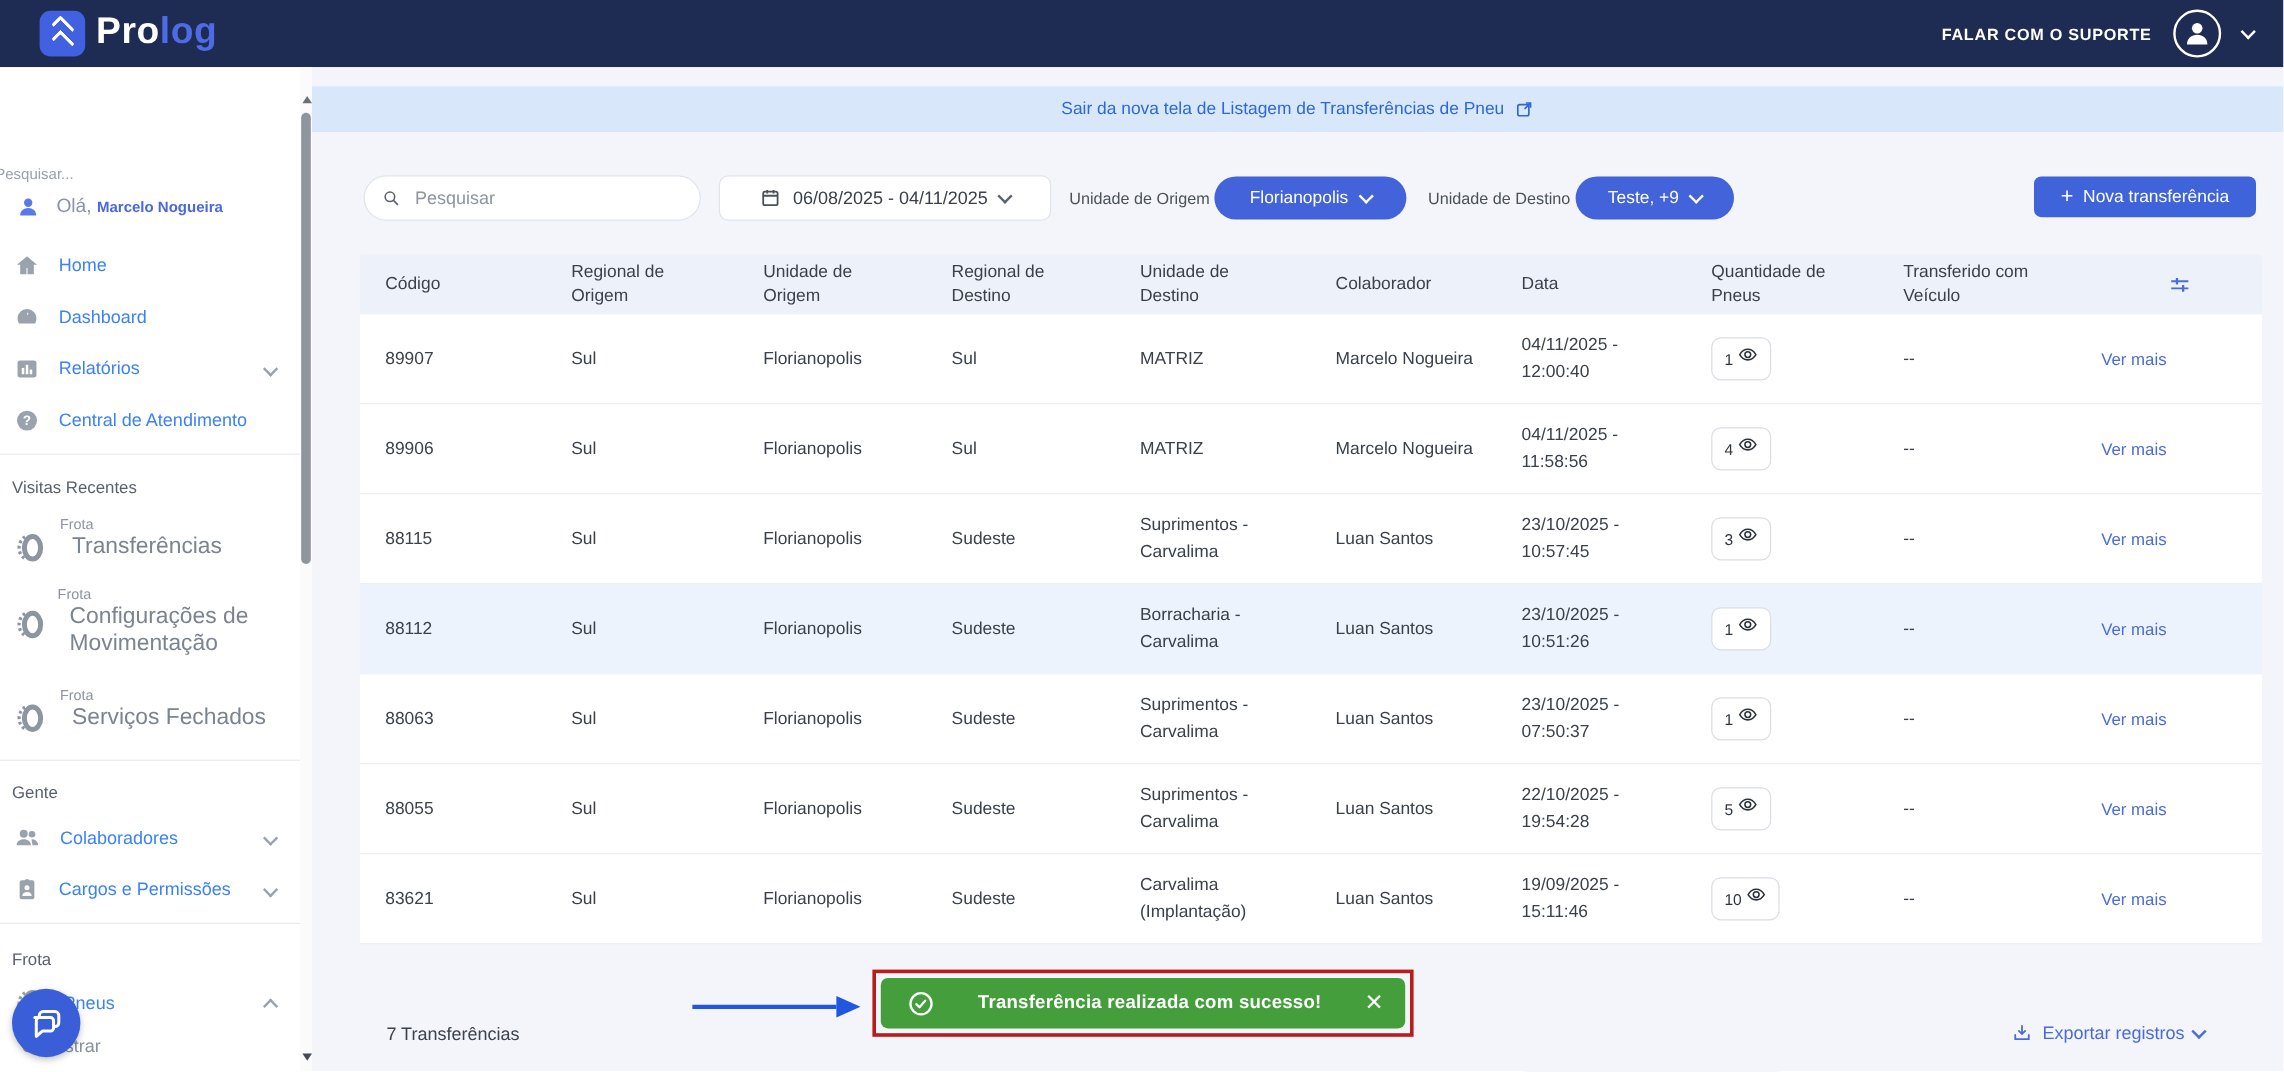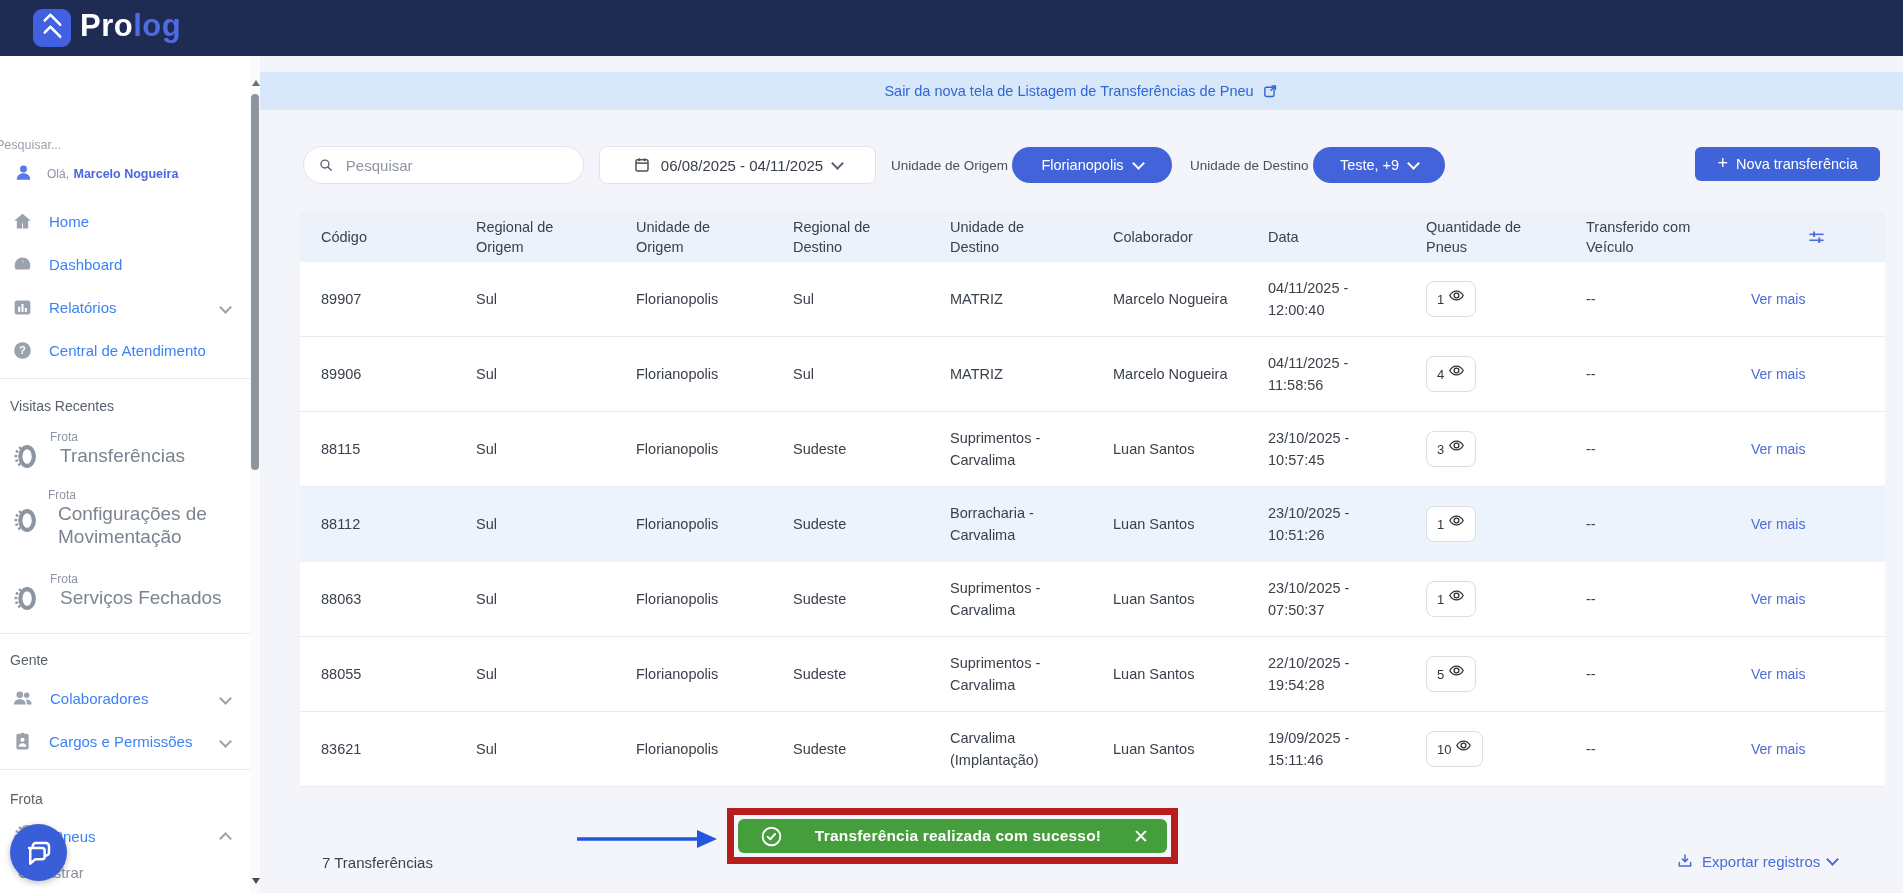--- a/index.html
+++ b/index.html
@@ -16,21 +16,21 @@
   .brand .pro{color:#ffffff;} .brand .log{color:#4f6be4;}
   .nav-right{position:absolute;right:0;top:0;height:56px;display:flex;align-items:center;gap:18px;padding-right:25px;}
   .support{color:#fff;font-size:13.5px;font-weight:bold;letter-spacing:0.6px;cursor:pointer;}
   .avatar{width:36px;height:36px;border-radius:50%;border:2px solid #fff;display:flex;align-items:center;justify-content:center;}
   .caret-w{width:7px;height:7px;border-right:2px solid #fff;border-bottom:2px solid #fff;transform:rotate(45deg);margin-top:-4px;}
 
   
   .sidebar{position:absolute;left:0;top:56px;width:260px;height:837px;background:#fff;}
   .side-search{position:absolute;left:-4px;top:82px;color:#9aa1ac;font-size:12.5px;}
   .greet{position:absolute;left:14px;top:107px;display:flex;align-items:center;gap:14px;}
-  .greet .hello{color:#8b93a8;font-size:12px;}
+  .greet .hello{color:#8b93a8;font-size:16px;}
   .greet .uname{color:#4a67e0;font-weight:bold;font-size:12.5px;}
   .nav-item{position:absolute;left:12px;width:236px;height:30px;display:flex;align-items:center;gap:16px;cursor:pointer;}
   .nav-item .lbl{color:#3b82f6;font-size:15px;}
   .nav-item .caret{margin-left:auto;margin-right:18px;width:7px;height:7px;border-right:2px solid #9aa2ad;border-bottom:2px solid #9aa2ad;transform:rotate(45deg);}
   .nav-item .caret.up{transform:rotate(-135deg);margin-top:4px;}
   .icn{color:#9aa2ad;flex:0 0 auto;display:flex;}
   .divider{position:absolute;left:0;width:250px;height:1px;background:#e8eaee;}
   .sec-head{position:absolute;left:10px;color:#59616c;font-size:14px;}
   .recent-item{position:absolute;left:12px;cursor:pointer;}
   .recent-item .cat{color:#8d95a0;font-size:12px;margin-left:38px;}
@@ -83,21 +83,21 @@
              padding:5px 10px;font-size:13px;color:#31373f;cursor:pointer;}
   .vermais{display:flex;justify-content:flex-start;padding-right:46px;}
   .vermais a{color:#4a6bd8;font-size:14px;text-decoration:none;cursor:pointer;white-space:nowrap;}
 
   
   .count{position:absolute;left:322px;top:854px;font-size:15px;color:#3c434c;}
   .export{position:absolute;left:1676px;top:852px;display:flex;align-items:center;gap:8px;color:#4a6bd8;font-size:15px;cursor:pointer;}
   .chev-dn-b{width:7px;height:7px;border-right:2px solid #4a6bd8;border-bottom:2px solid #4a6bd8;transform:rotate(45deg);margin-top:-3px;}
 
   
-  .toast-outline{position:absolute;left:727px;top:808px;width:451px;height:56px;border:7px solid #b91c1c;
+  .toast-outline{position:absolute;left:727px;top:808px;width:451px;height:56px;border:3px solid #b91c1c;
                  box-sizing:border-box;padding:4px;z-index:7;}
   .toast{width:100%;height:100%;background:#459e3c;border-radius:6px;display:flex;align-items:center;
          padding:0 18px 0 22px;box-sizing:border-box;gap:22px;}
   .toast .msg{color:#fff;font-size:15.5px;font-weight:bold;letter-spacing:0.2px;flex:1;text-align:center;}
   .toast .close{color:#fff;font-size:19px;cursor:pointer;line-height:1;}
   .arrow-ann{position:absolute;left:575px;top:826px;z-index:7;}
 </style>
 </head>
 <body>
 
@@ -179,20 +179,29 @@
 </svg>
 
 <div class="stage">
 
   <div class="navbar">
     <div class="logo-box">
       <span class="chev-up"></span>
       <span class="chev-up"></span>
     </div>
     <div class="brand"><span class="pro">Pro</span><span class="log">log</span></div>
+    <div class="nav-right">
+      <span class="support">FALAR COM O SUPORTE</span>
+      <span class="avatar">
+        <svg width="24" height="24" viewBox="0 0 24 24" style="color:#fff">
+            <use href="#person"></use>
+          </svg>
+      </span>
+      <span class="caret-w"></span>
+    </div>
   </div>
 
   <div class="sidebar">
     <span class="side-search">Pesquisar...</span>
 
     <div class="greet">
       <svg width="19" height="19" viewBox="0 0 24 24" style="color:#5a79e8">
           <use href="#person"></use>
         </svg>
       <span><span class="hello">Olá,</span>

